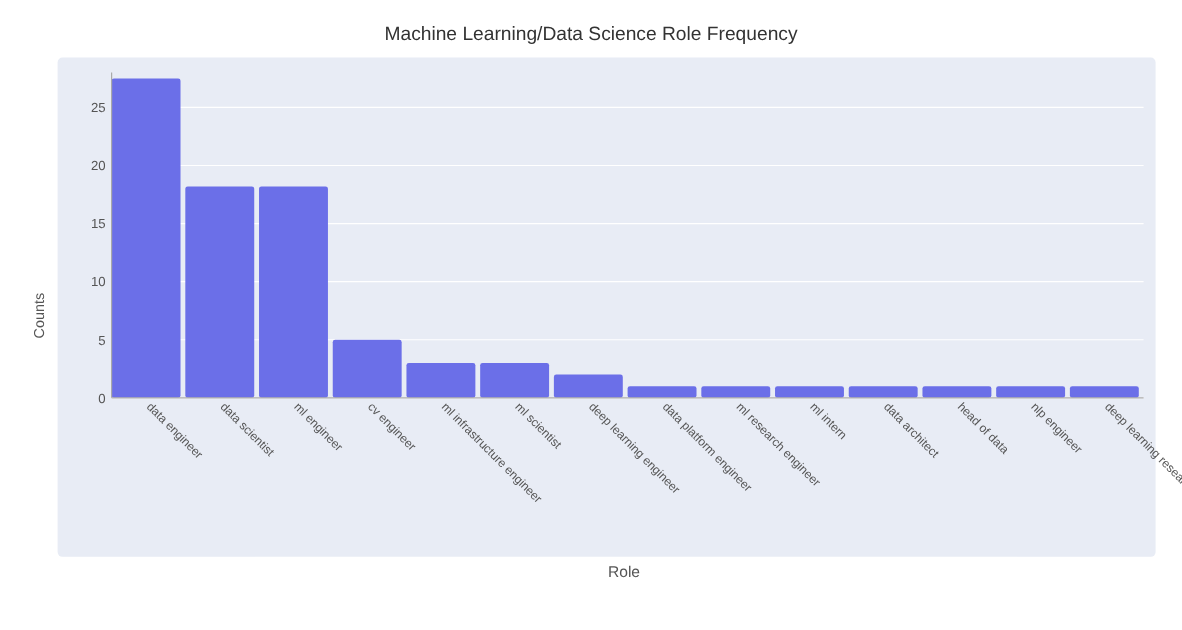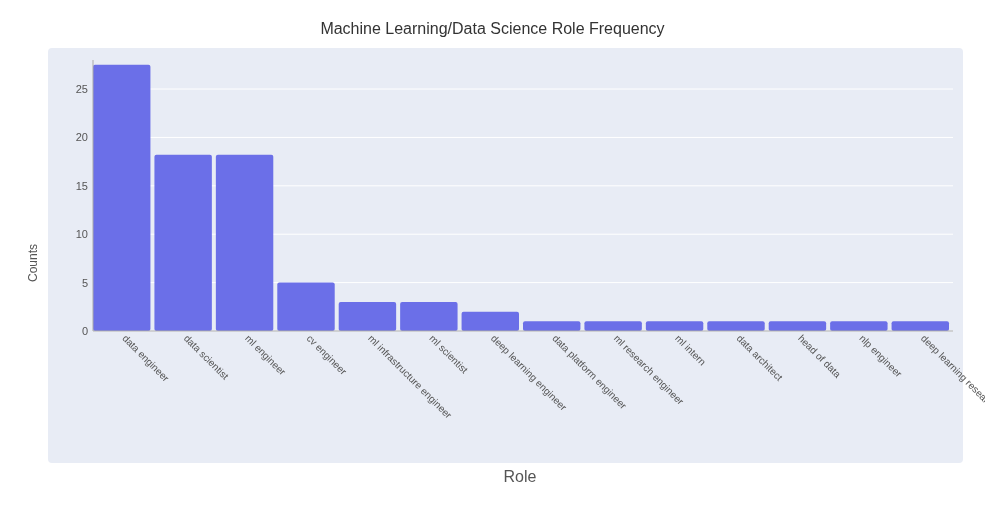--- a/index.html
+++ b/index.html
@@ -55,21 +55,21 @@
       position: relative;
       background: #e8ecf5;
       border-radius: 4px;
     }
     svg.chart-svg {
       width: 100%;
       height: 100%;
       overflow: visible;
     }
     .x-axis-label {
-      font-size: 16px;
+      font-size: 13px;
       color: #555;
       text-align: center;
       margin-top: 5px;
       padding-left: 30px;
     }
   </style>
 </head>
 <body>
 
 <div class="chart-container">

